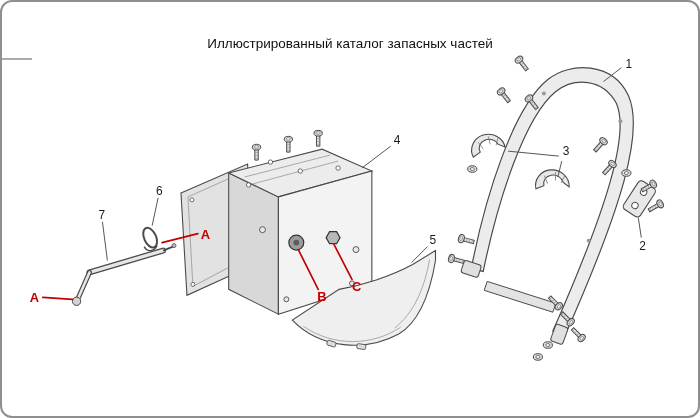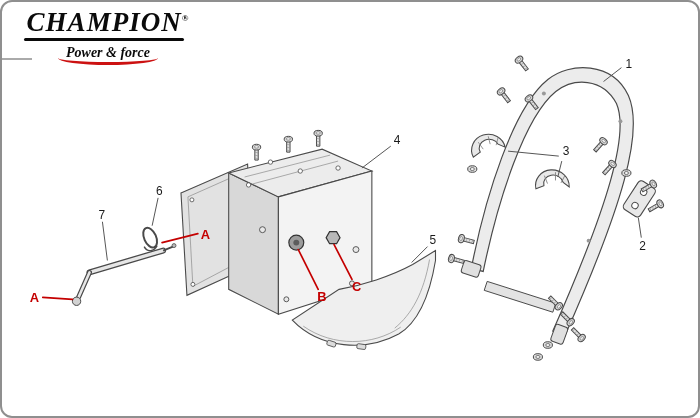--- a/index.html
+++ b/index.html
@@ -30,26 +30,22 @@
   .red  { stroke:#c40000; stroke-width:1.7; stroke-linecap:round; }
   .num  { font:12px "Liberation Sans", sans-serif; fill:#1a1a1a; }
   .ltr  { font:bold 13px "Liberation Sans", sans-serif; fill:#c40000; }
   .thin { stroke:#8a8a8a; stroke-width:0.7; fill:none; }
 </style>
 </head>
 <body>
 
 <div class="page">
 
-  <div class="logo">
-    <div class="brand-row"><span>CHAMPION</span><span class="reg">®</span></div>
-    <div class="brand-underline"></div>
-    <div><span class="tagline">Power &amp; force</span></div>
-  </div>
 
+  <div class="title">Иллюстрированный каталог запасных частей</div>
   <div class="edge-line"></div>
 
   <svg class="diagram" viewBox="0 0 700 418" xmlns="http://www.w3.org/2000/svg">
     <defs>
       <g id="bolt">
         <path d="M -1.7,1.5 L -1.7,13 L 1.7,13 L 1.7,1.5" fill="#e0e0e0" stroke="#4a4a4a" stroke-width="1"></path>
         <path d="M -1.7,5 L 1.7,5.8 M -1.7,8 L 1.7,8.8 M -1.7,11 L 1.7,11.6" stroke="#8a8a8a" stroke-width="0.6" fill="none"></path>
         <ellipse cx="0" cy="0" rx="4.2" ry="2.9" fill="#d6d6d6" stroke="#4a4a4a" stroke-width="1"></ellipse>
         <ellipse cx="0" cy="-0.3" rx="2.1" ry="1.3" fill="#efefef" stroke="#6a6a6a" stroke-width="0.6"></ellipse>
       </g>

